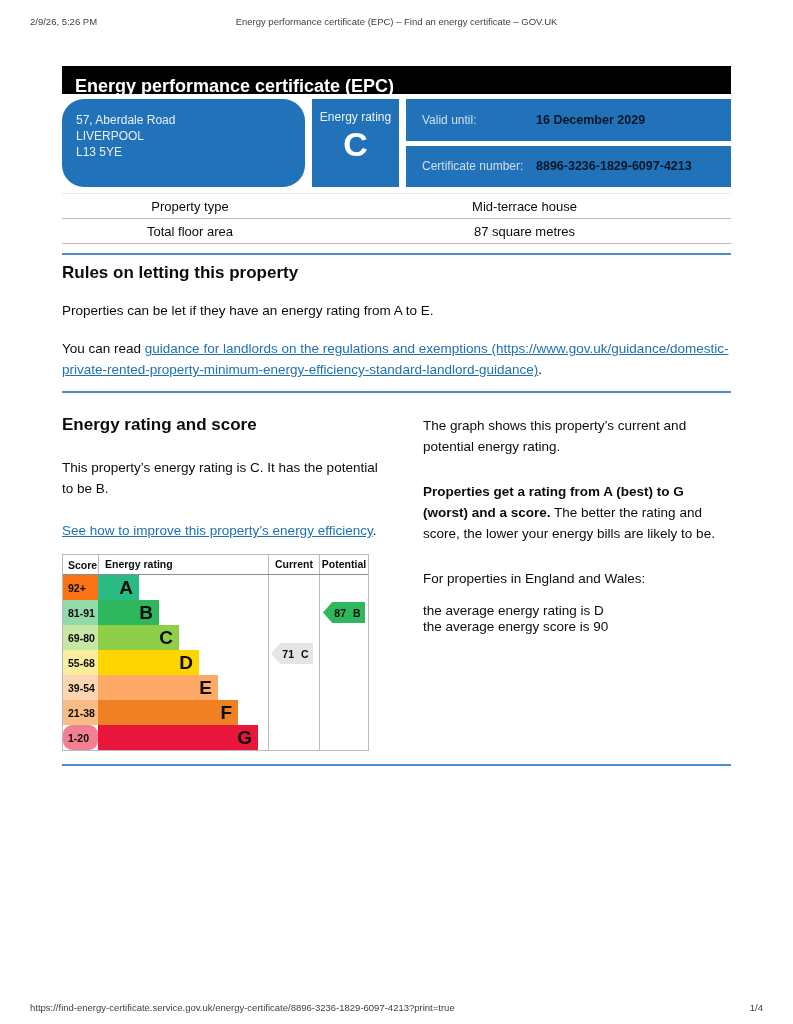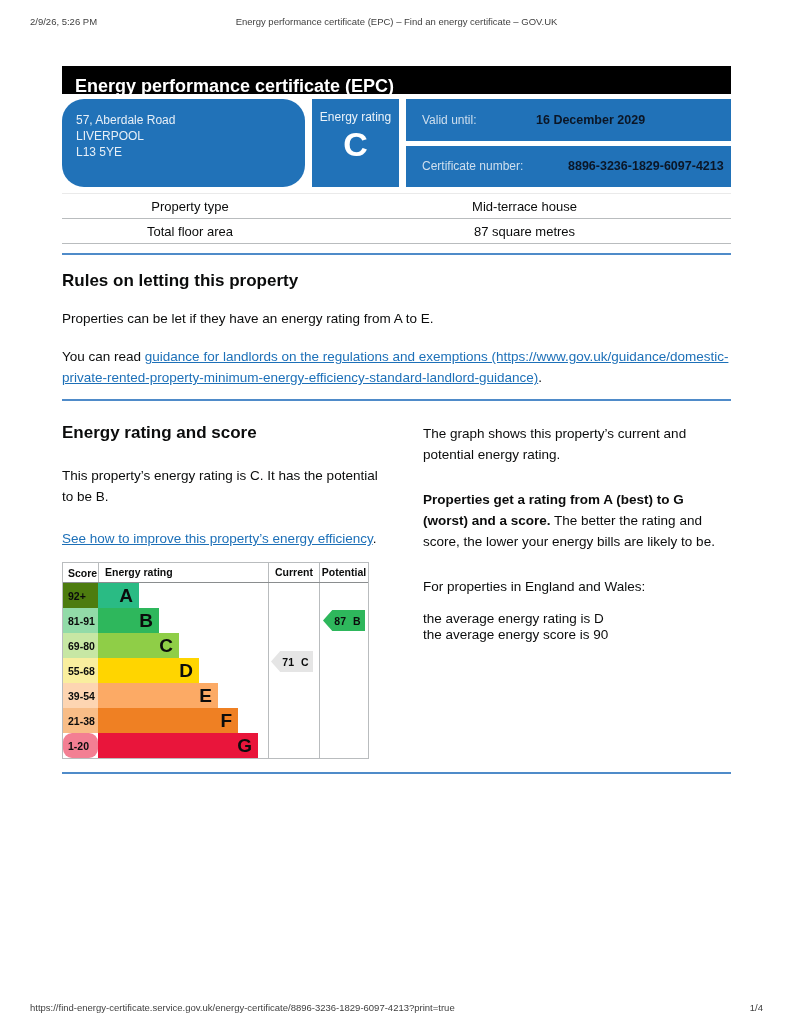--- a/index.html
+++ b/index.html
@@ -24,35 +24,35 @@
   
   .summary { display:flex; margin-top:5px; height:88px; }
   .box { background:#2172b8; }
   .addr-box { width:243px; padding:13px 0 0 14px; margin-right:7px;border-radius:22px; }
   .addr-line { color:#e7eff7; font-size:12px; line-height:16px; }
   .rating-box { width:87px; margin-right:7px; text-align:center; color:#fff; }
   .rating-label { font-size:12px; padding-top:11px; color:#eaf2f9; }
   .rating-letter { font-size:34px; font-weight:bold; line-height:40px; }
   .validity { flex:1; display:flex; flex-direction:column; }
   .validity .box { flex:1; display:flex; align-items:center; }
-  .validity .box + .box { margin-top:5px;gap:32px; }
+  .validity .box + .box { margin-top:5px; }
   .v-label { color:#cfdfee; font-size:12px; padding-left:16px; width:130px; }
   .v-value { font-weight:bold; font-size:12.5px; color:#0b1626; }
 
   
   .ptable { margin-top:6px; border-top:1px solid #eaeaea; }
   .ptable-row { display:flex; height:25px; align-items:center; border-bottom:1px solid #b9bcbe; font-size:13px;text-align:center; }
   .pt-label { width:256px; }
   .pt-value { flex:1; }
 
   hr.blue-rule { border:none; height:2px; background:#4f8bc9; margin-top:9px; }
   hr.rule-2 { margin-top:11px; }
   hr.rule-3 { margin-top:13px; }
 
-  h2.section-heading { font-size:17px; font-weight:bold; margin-top:16px; color:#0b0c0c; }
+  h2.section-heading { font-size:17px; font-weight:bold; margin-top:8px; color:#0b0c0c; }
   .body-text { font-size:13.5px; line-height:21px; }
   .rules p.body-text { margin-top:17px; }
   a.gov-link { color:#1d70b8; text-decoration:underline; cursor:pointer; }
 
   
   .columns { display:flex; margin-top:14px; }
   .col-left { width:330px; margin-right:31px; }
   .col-right { width:308px; padding-top:8px; }
   .col-left h2 { margin-top:8px; }
   .col-left .body-text { margin-top:22px; }
@@ -144,21 +144,21 @@
 
         <div class="epc-chart">
           <div class="epc-head">
             <div class="eh-score">Score</div>
             <div class="eh-rating">Energy rating</div>
             <div class="eh-current">Current</div>
             <div class="eh-potential">Potential</div>
           </div>
           <div id="epc-rows">
               <div class="epc-row">
-                <div class="epc-score" style="background: #4d7c0f;">92+</div>
+                <div class="epc-score" style="background: #f97316;">92+</div>
                 <div class="epc-bar-area">
                   <div class="epc-bar" style="width: 41px; background: rgb(42, 187, 132);">A</div>
                 </div>
                 <div class="epc-cur"></div>
                 <div class="epc-pot"></div>
               </div>
               <div class="epc-row">
                 <div class="epc-score" style="background: rgb(146, 219, 168);">81-91</div>
                 <div class="epc-bar-area">
                   <div class="epc-bar" style="width: 61px; background: rgb(46, 183, 92);">B</div>

